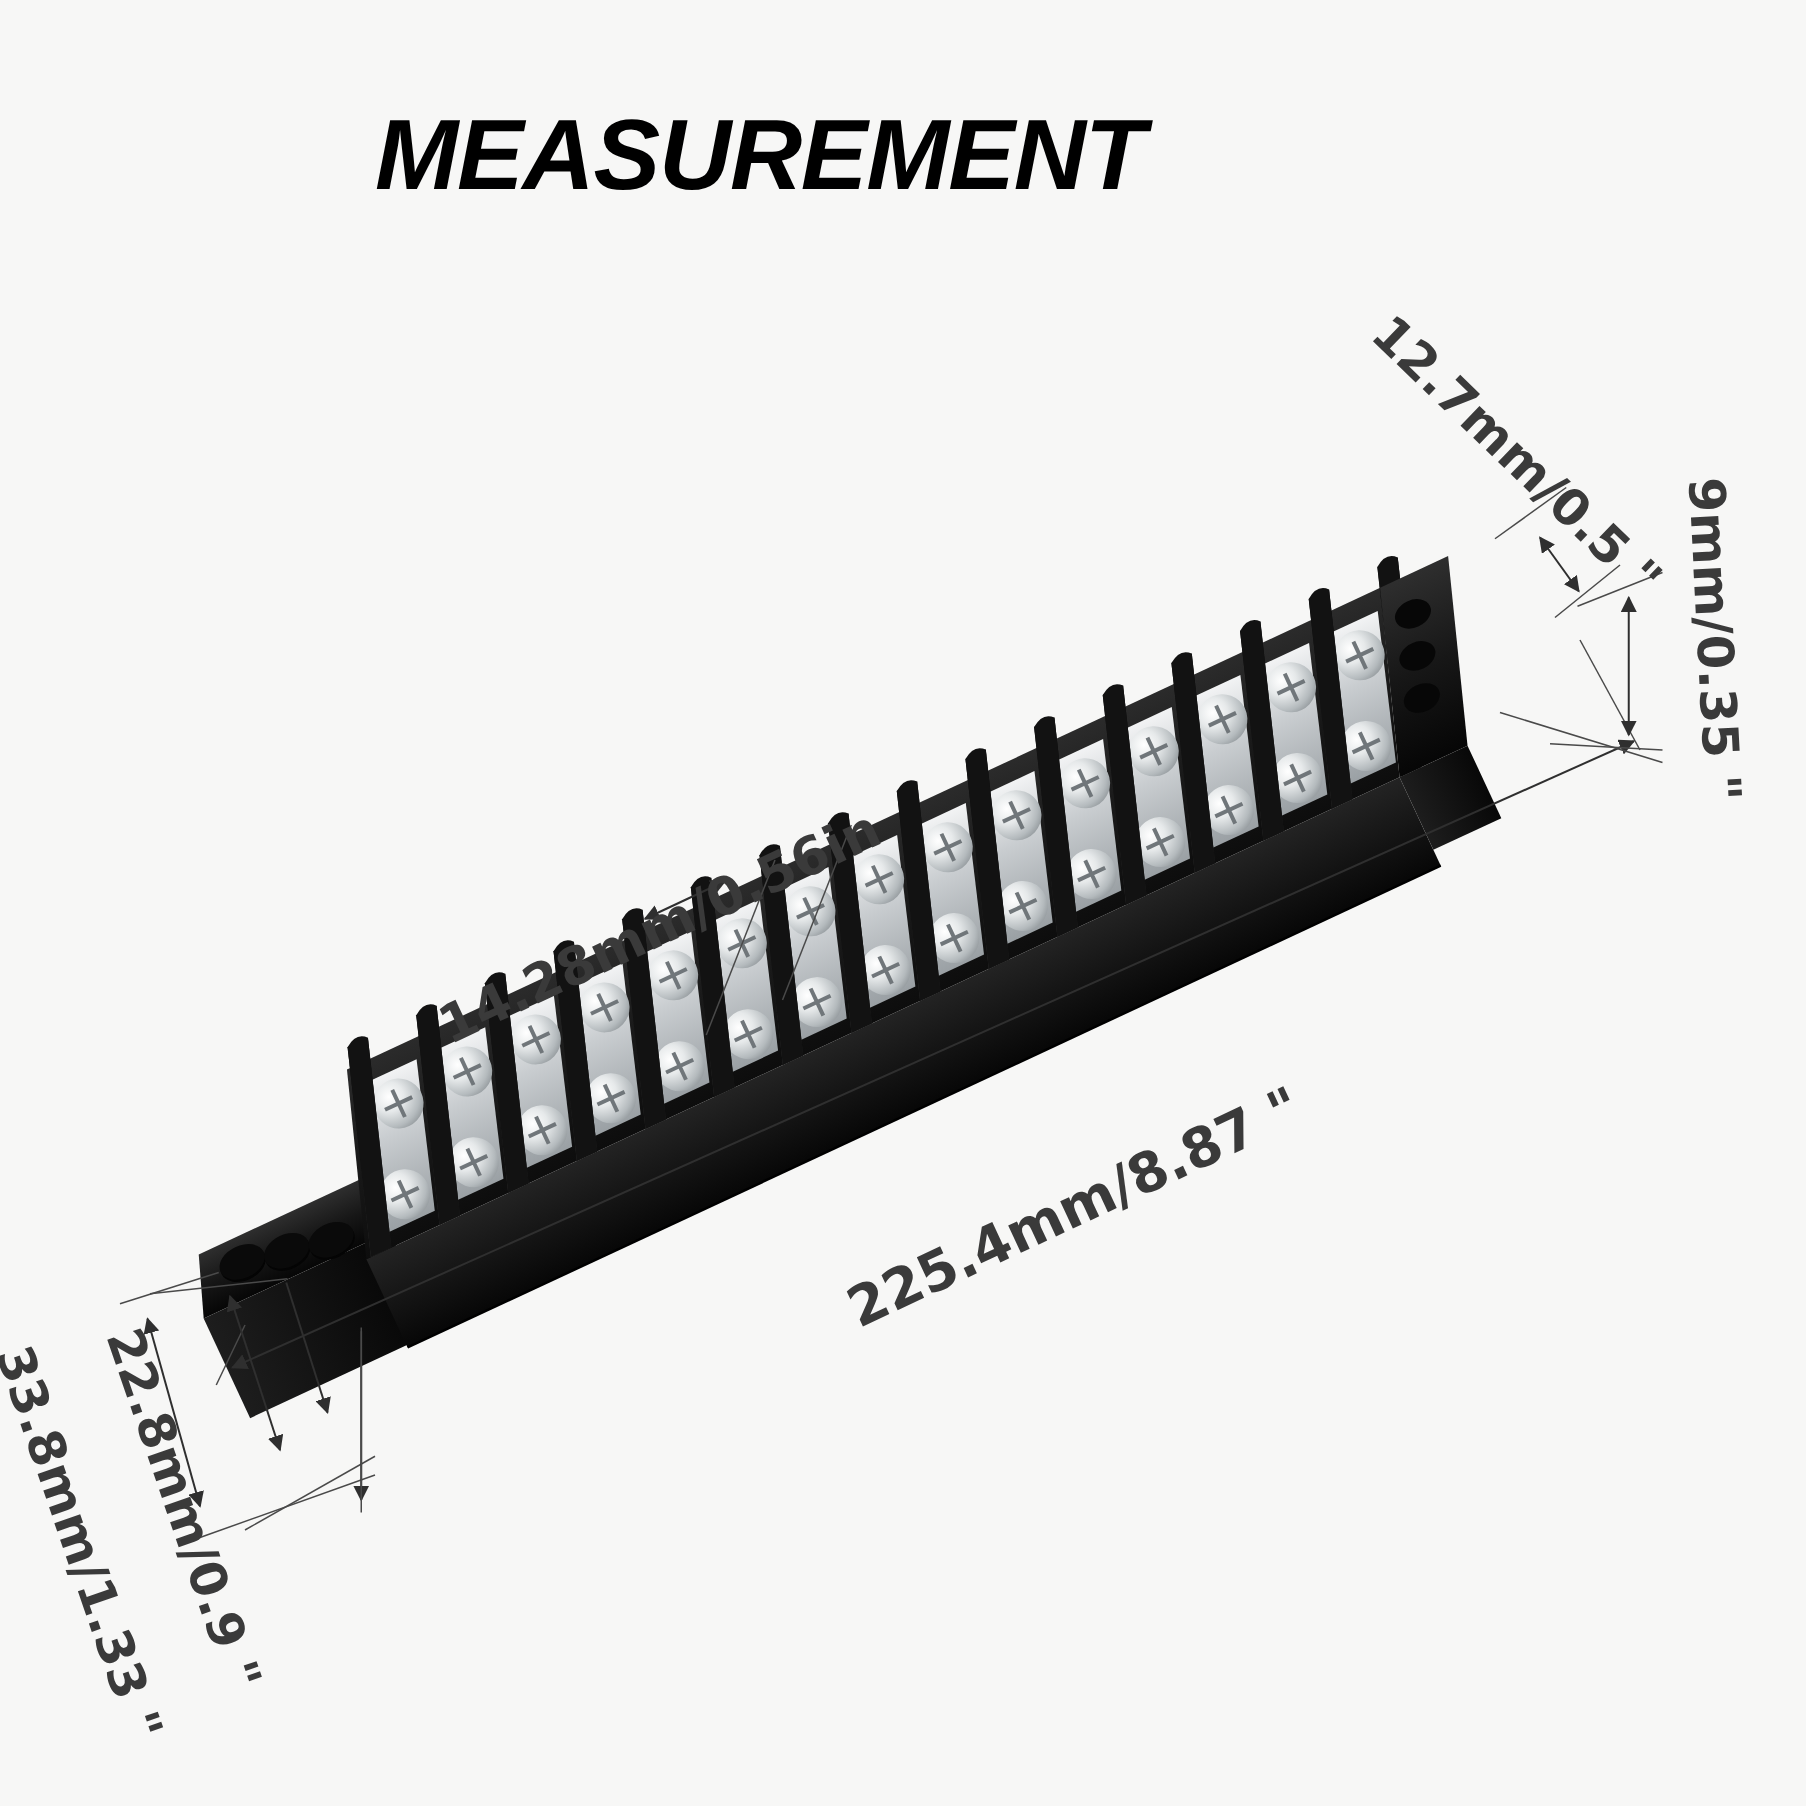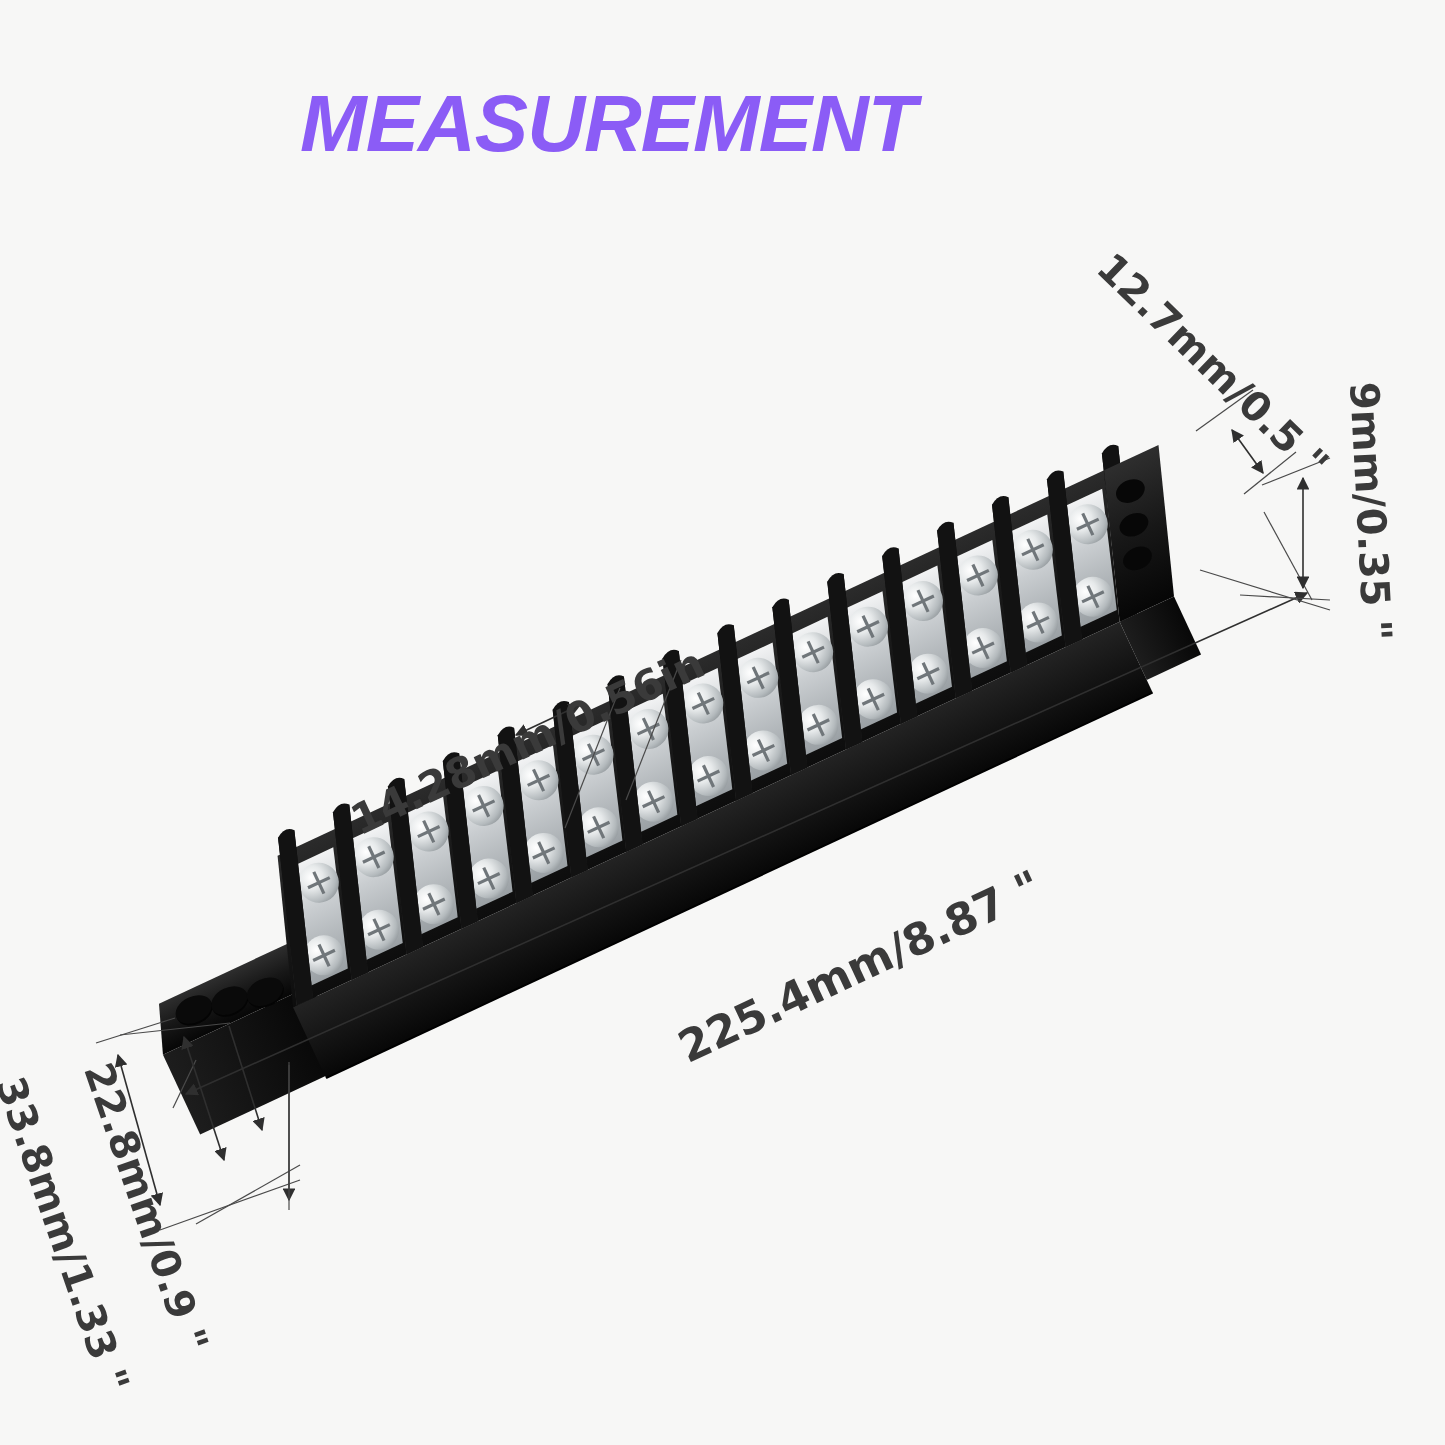--- a/index.html
+++ b/index.html
@@ -40,21 +40,21 @@
   svg.layer{position:absolute;left:0;top:0;width:1445px;height:1445px;overflow:visible;}
   .dimline{stroke:#2f2f2f;stroke-width:1.6;fill:none;}
   .thinline{stroke:#4a4a4a;stroke-width:1.2;fill:none;}
   .arrowfill{fill:#2f2f2f;}
 </style>
 </head>
 <body style="background: rgb(247, 247, 246);">
 
 <div id="stage">
 
-  <div id="title" style="color: #8b5cf6;">MEASUREMENT</div>
+  <div id="title" style="color: #000000;">MEASUREMENT</div>
 
   <svg class="layer" viewBox="0 0 1445 1445">
     <defs>
       <linearGradient id="gBodyTop" x1="0" y1="0" x2="0" y2="1">
         <stop offset="0" stop-color="#2b2b2b"></stop>
         <stop offset="0.45" stop-color="#1a1a1a"></stop>
         <stop offset="1" stop-color="#0d0d0d"></stop>
       </linearGradient>
       <linearGradient id="gBodyFront" x1="0" y1="0" x2="0" y2="1">
         <stop offset="0" stop-color="#232323"></stop>

